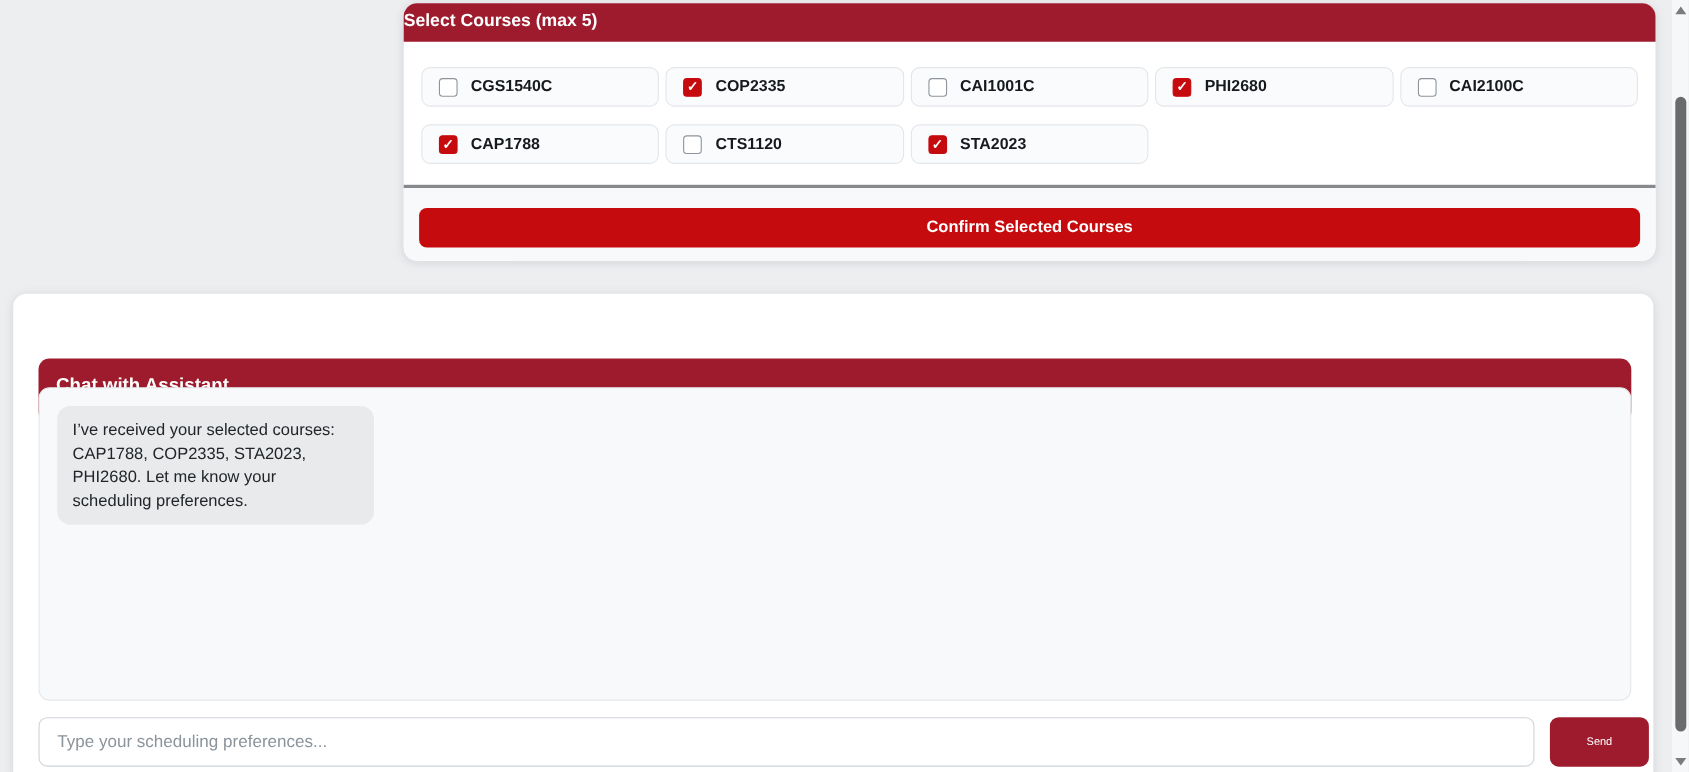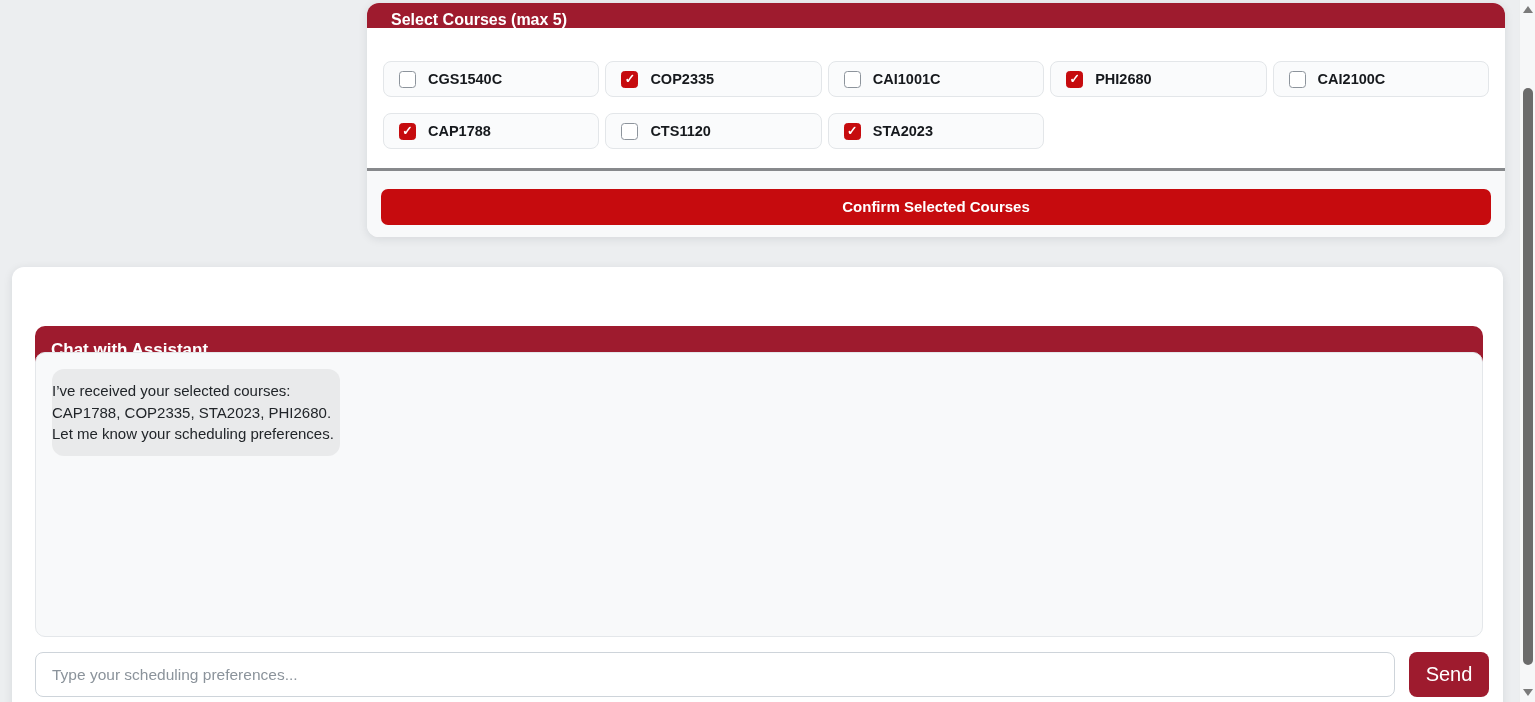--- a/index.html
+++ b/index.html
@@ -26,21 +26,21 @@
                box-shadow:0 1px 4px rgba(0,0,0,.35); }
   .thumbnail .top-edge { position:absolute; left:0; top:0; width:100%; height:5px; background:#262728; }
   .thumbnail .doc-lines { position:absolute; left:24%; top:10%; width:56%; height:80%; opacity:.55;
                background:repeating-linear-gradient(to bottom,#44474c 0 1.6px,transparent 1.6px 7px); }
   .thumbnail .sect { position:absolute; left:4%; width:92%; height:1.5px; background:#8d8d8c; }
   .remove-link { position:absolute; left:178px; top:180px; width:115px; text-align:center;
                  color:#d40b10; font-size:13.5px; font-weight:600; cursor:pointer; }
 
   
   .select-card { left:367px; top:3px; width:1138px; height:234px; }
-  .select-card .card-header { height:25px; font-size:16px; line-height:34px; padding-left:24px; }
+  .select-card .card-header { height:35px; font-size:16px; line-height:34px; }
   .course-grid { position:absolute; left:16px; right:16px; top:58px;
                  display:grid; grid-template-columns:repeat(5,1fr); gap:16px 6px; }
   .course-item { display:flex; align-items:center; gap:12px; height:36px; padding-left:15px;
                  background:#fafbfc; border:1px solid #e3e6e9; border-radius:8px; cursor:pointer; }
   .checkbox { width:17px; height:17px; border:1.5px solid #8d949c; border-radius:3.5px;
               background:#fff; flex:0 0 auto; display:flex; align-items:center; justify-content:center; }
   .checkbox.checked { background:#c60b0e; border-color:#c60b0e; }
   .checkbox.checked::after { content:"\2713"; color:#fff; font-size:12.5px; font-weight:700; line-height:1; }
   .course-label { font-size:14.5px; font-weight:700; color:#16191d; }
   .divider { position:absolute; left:0; right:0; top:165px; height:2.5px; background:#87898c; }
@@ -51,28 +51,28 @@
                  font-family:inherit; font-size:15px; font-weight:700; cursor:pointer; }
 
   
   .chat-card { left:12px; top:267px; width:1491px; height:450px; }
   .chat-header { position:absolute; left:23px; top:23px; width:1448px; height:58px;
                  background:#9e1b2e; border-radius:10px; color:#fff;
                  font-size:17px; font-weight:700; padding:14px 0 0 16px;margin-top:36px; }
   .chat-box { position:absolute; left:23px; top:85px; width:1448px; height:285px;
               background:#f8f9fa; border:1px solid #e4e7ea; border-radius:10px; overflow:hidden; }
   .bubble { margin:16px; max-width:288px; width:fit-content; background:#e9eaeb; border-radius:12px;
-            padding:11px 0; font-size:15px; line-height:21.5px; color:#212529; }
+            padding:11px 14px; font-size:15px; line-height:21.5px; color:#212529; }
   .chat-input { position:absolute; left:23px; top:385px; width:1360px; height:45px;
                 border:1px solid #ced4da; border-radius:8px; padding:0 16px;
                 font-family:inherit; font-size:15.5px; color:#0f172a; background:#fff; outline:none; }
   .chat-input::placeholder { color:#8b939b; }
-  .send-btn { position:absolute; left:1397px; top:385px; width:80px; height:45px;
+  .send-btn { position:absolute; left:1397px; top:385px; width:90px; height:45px;
               background:#9e1b2e; color:#fff; border:none; border-radius:8px;
-              font-family:inherit; font-size:20px; cursor:pointer; }
+              font-family:inherit; font-size:10px; cursor:pointer; }
 
   
   .scrollbar { position:absolute; left:1519px; top:0; width:16px; height:702px;
                background:#f6f7f8; border-left:1px solid #ebedee; }
   .scroll-thumb { position:absolute; left:3px; width:10px; top:88px; height:577px;
                   background:#6b6b6b; border-radius:5px; }
   .scroll-arrow { position:absolute; left:3px; width:0; height:0;
                   border-left:5px solid transparent; border-right:5px solid transparent; }
   .scroll-arrow.up { top:6px; border-bottom:7px solid #7b7b7b; }
   .scroll-arrow.down { bottom:6px; border-top:7px solid #7b7b7b; }

